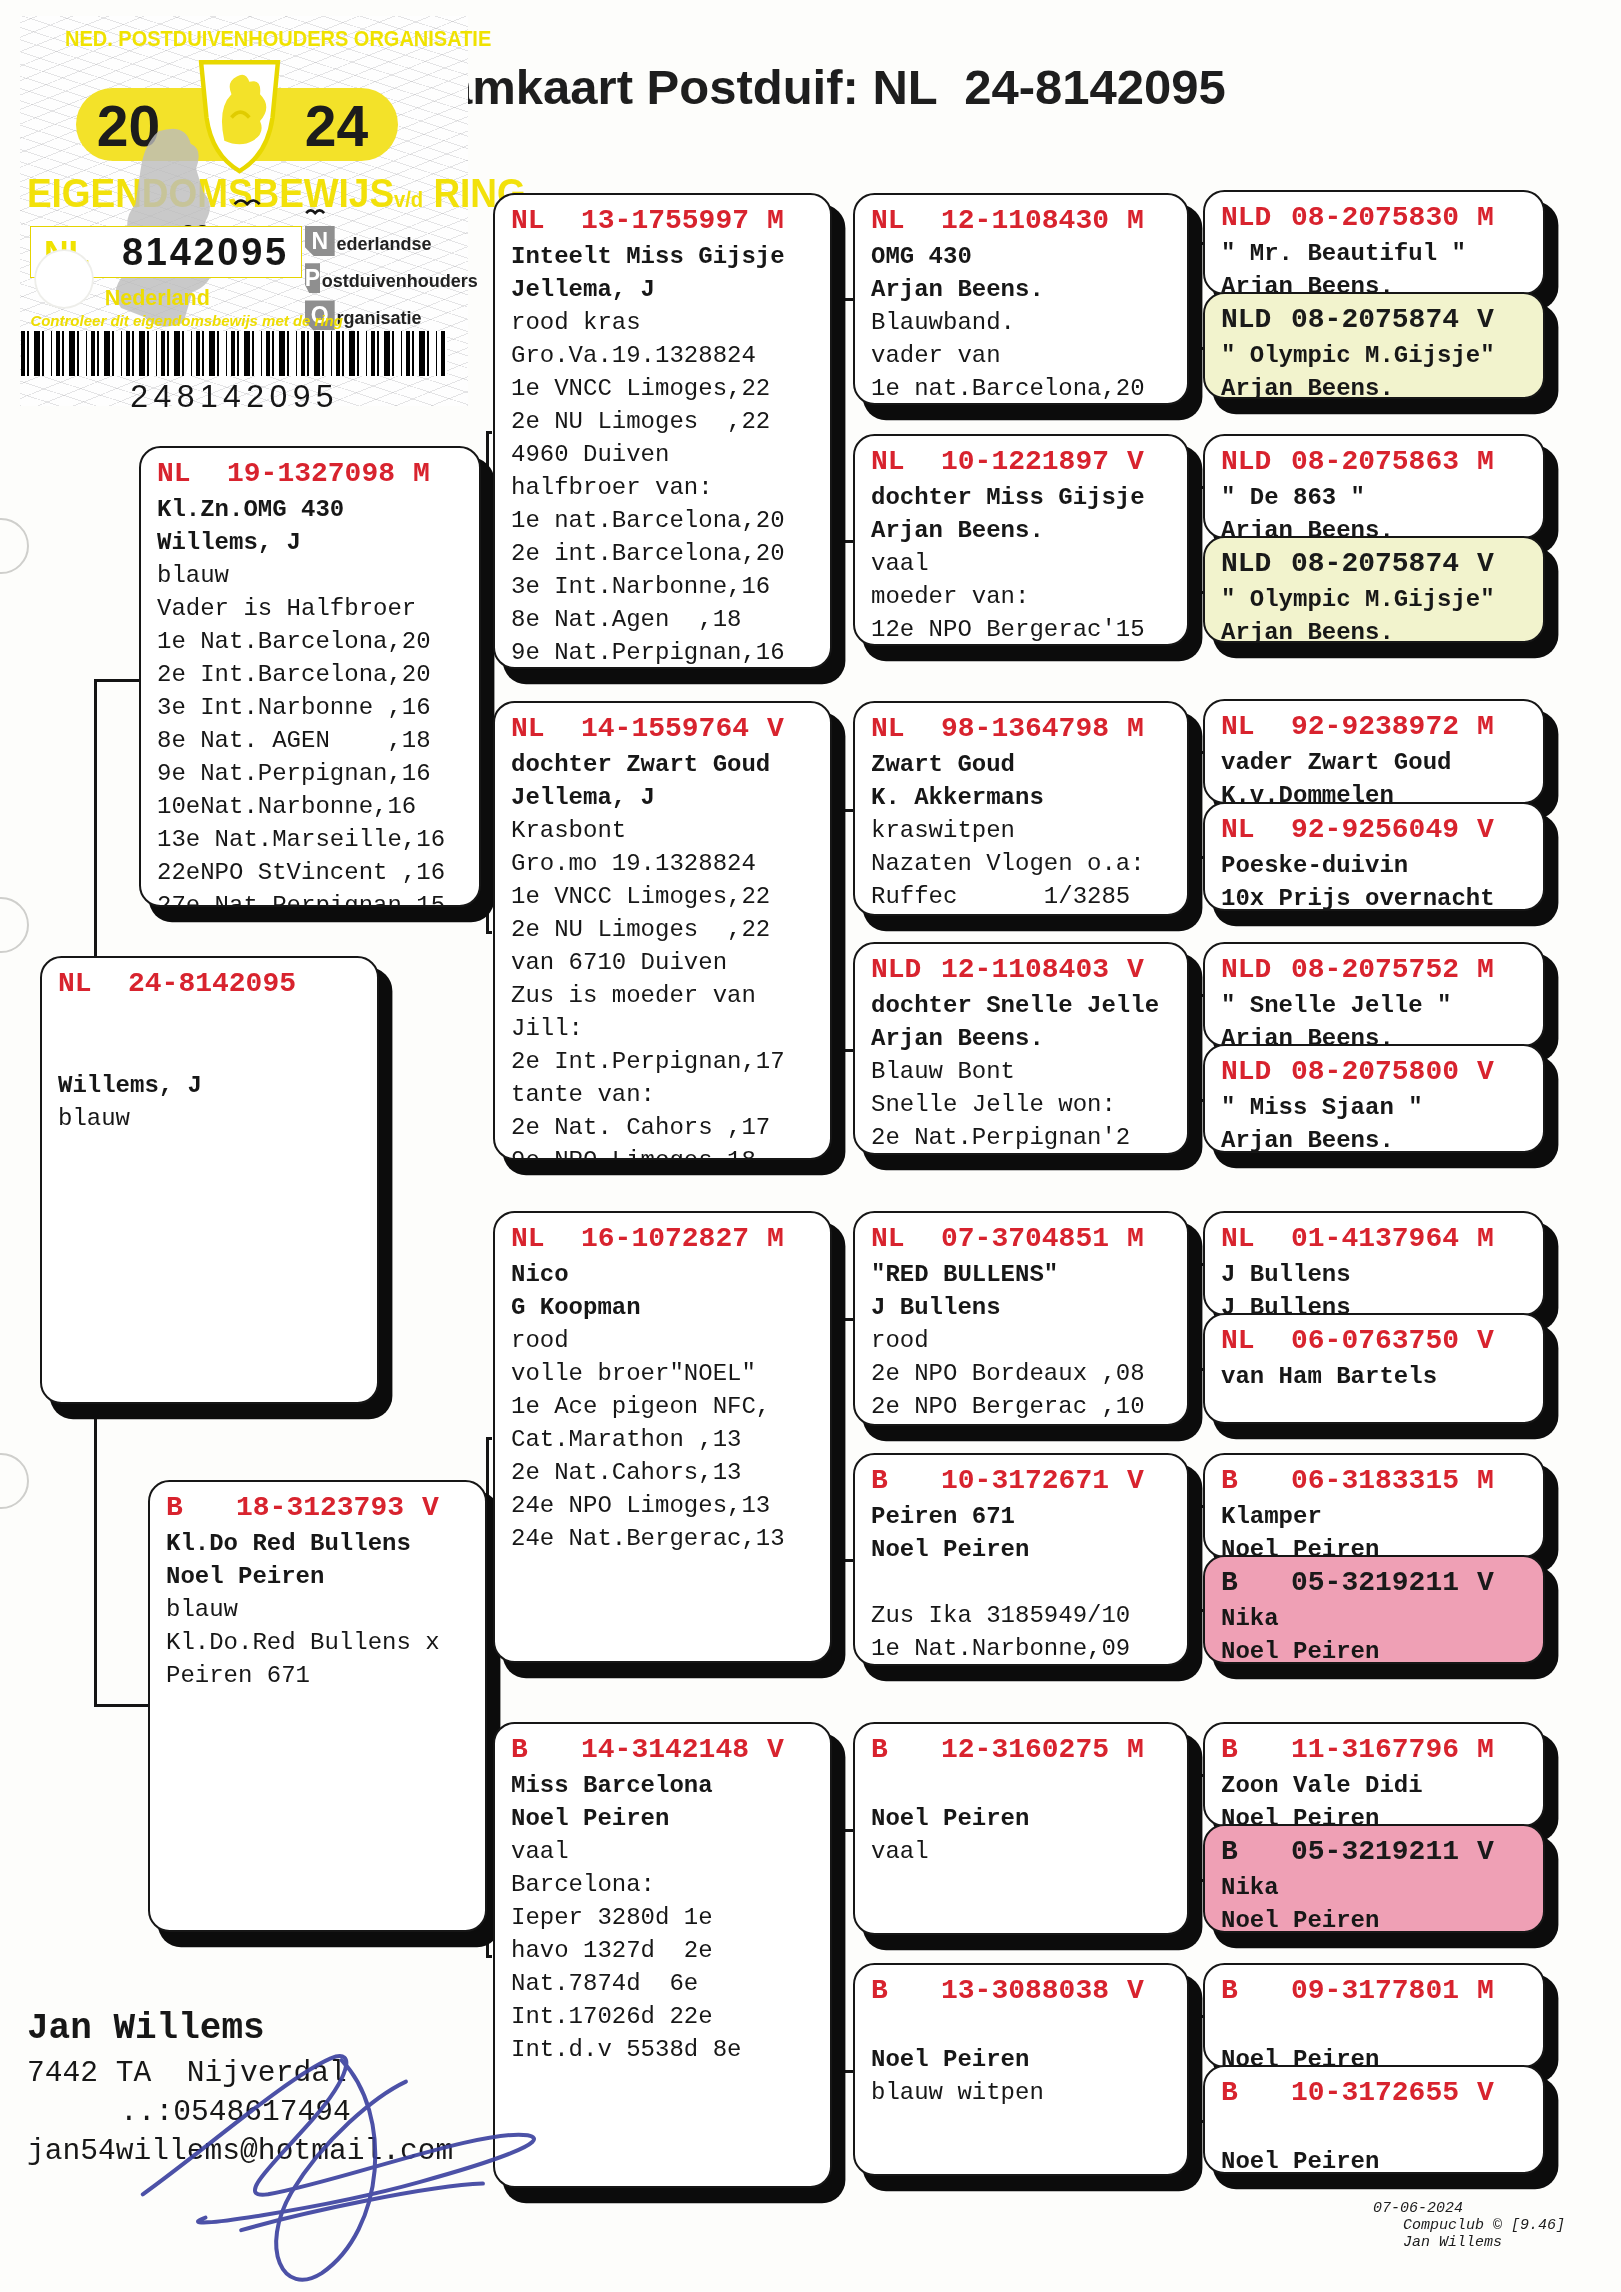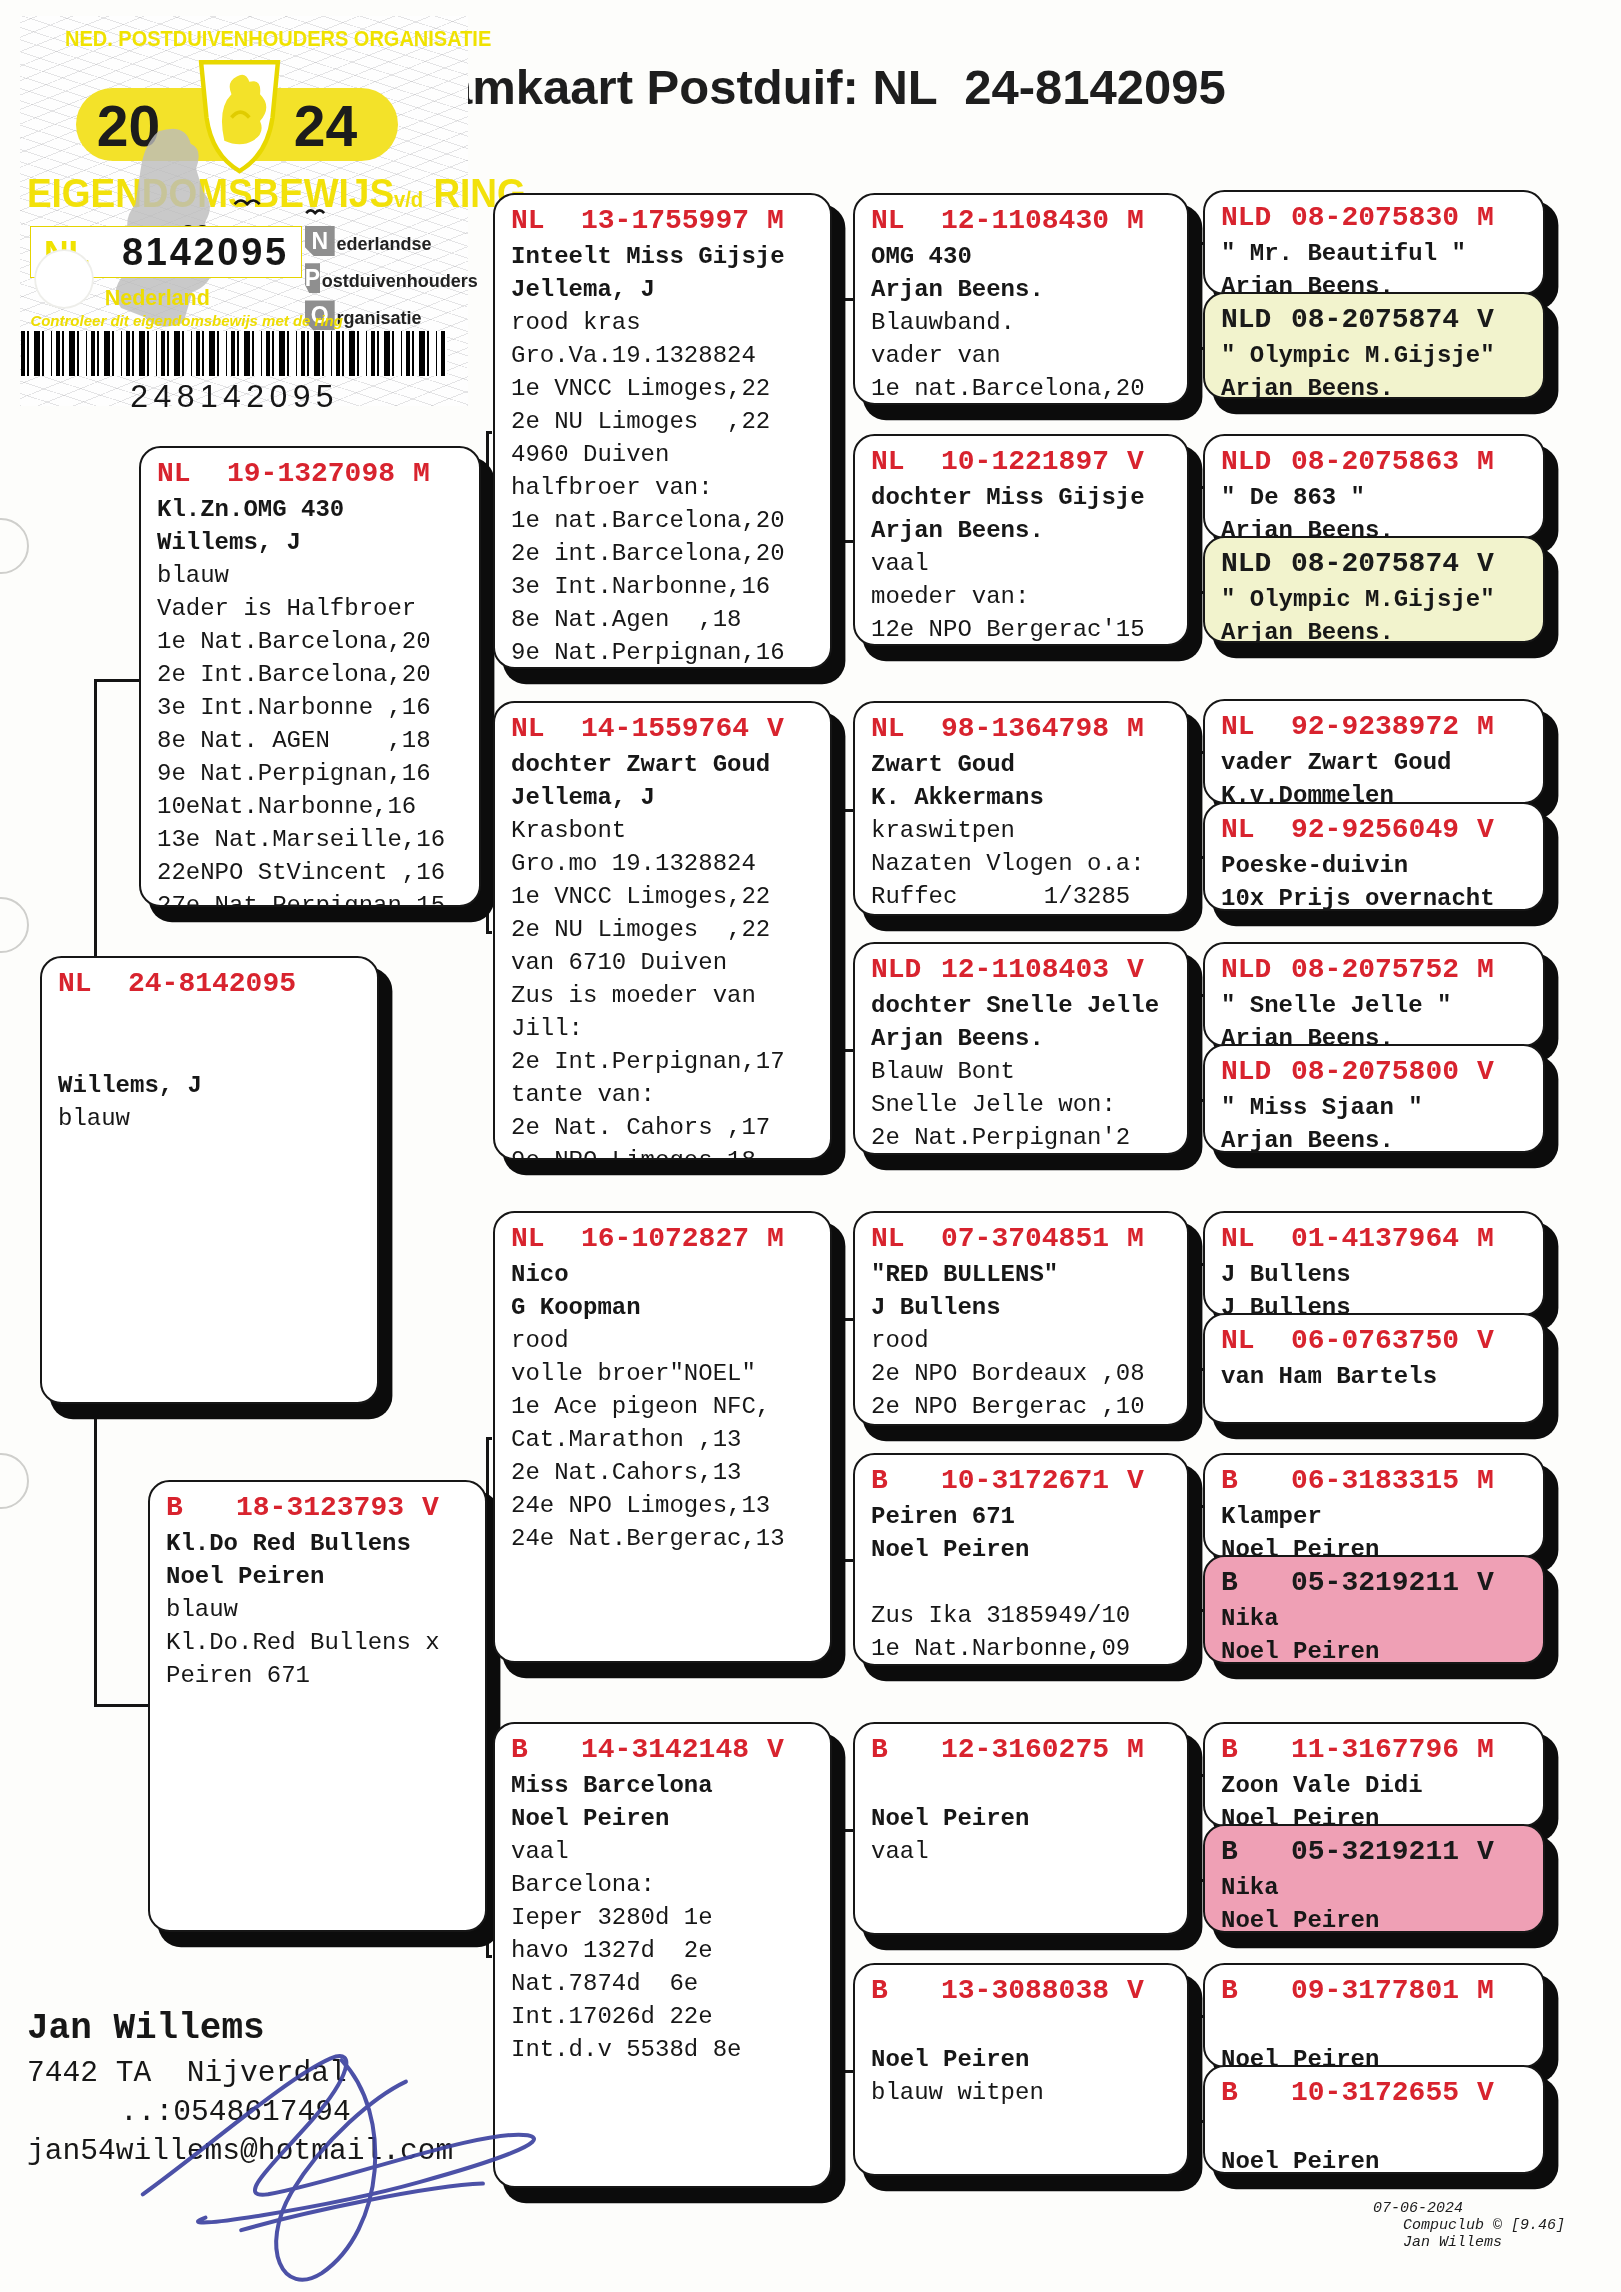--- a/index.html
+++ b/index.html
@@ -19,21 +19,21 @@
     background-image:
       repeating-linear-gradient(18deg,rgba(160,160,165,.28) 0 0.9px,transparent 0.9px 11.6px),
       repeating-linear-gradient(-22deg,rgba(160,160,165,.28) 0 0.9px,transparent 0.9px 13.4px);
     font-family:"Liberation Sans",sans-serif;
   }
   .stk-org{position:absolute;left:45px;top:10.7px;width:394px;font-size:21.5px;font-weight:800;
     color:#f0e200;white-space:nowrap;transform:scaleX(.93);transform-origin:left;}
   .stk-pill{position:absolute;left:56px;top:72px;width:322px;height:73px;background:#f3e229;border-radius:39px;}
   .stk-year{position:absolute;top:77px;font-size:57px;font-weight:800;color:#1c1c1c;
     font-family:"Liberation Sans",sans-serif;}
-  .stk-year.left{left:77px;} .stk-year.right{left:274px;text-align:center;}
+  .stk-year.left{left:77px;} .stk-year.right{left:285px;text-align:center;}
   .stk-crest{position:absolute;left:170px;top:39px;width:99px;height:125px;}
   .stk-banner{position:absolute;left:7.2px;top:154px;width:433px;white-space:nowrap;
     font-size:41px;font-weight:800;color:#f2e10a;transform:scaleX(.9);transform-origin:left;}
   .stk-banner .small{font-size:22.4px;font-weight:800;}
   .stk-map{position:absolute;left:85px;top:106px;width:125px;height:215px;opacity:.8;}
   .stk-ringfield{position:absolute;left:10.7px;top:210px;width:270px;height:50px;background:#fff;
     border:1.8px solid #e5d400;display:flex;align-items:center;}
   .stk-ring-prefix{font-size:34px;font-weight:800;color:#f0e200;padding-left:12.5px;}
   .stk-ring-number{flex:1;text-align:right;padding-right:12.5px;font-size:38px;font-weight:600;
     color:#161616;letter-spacing:2.7px;}

